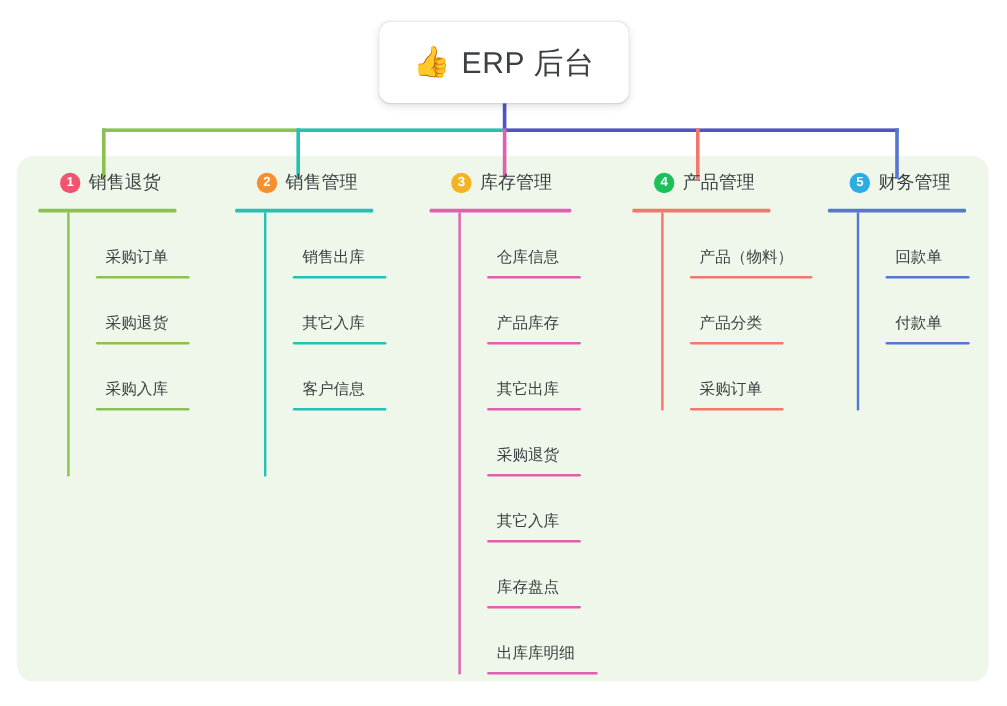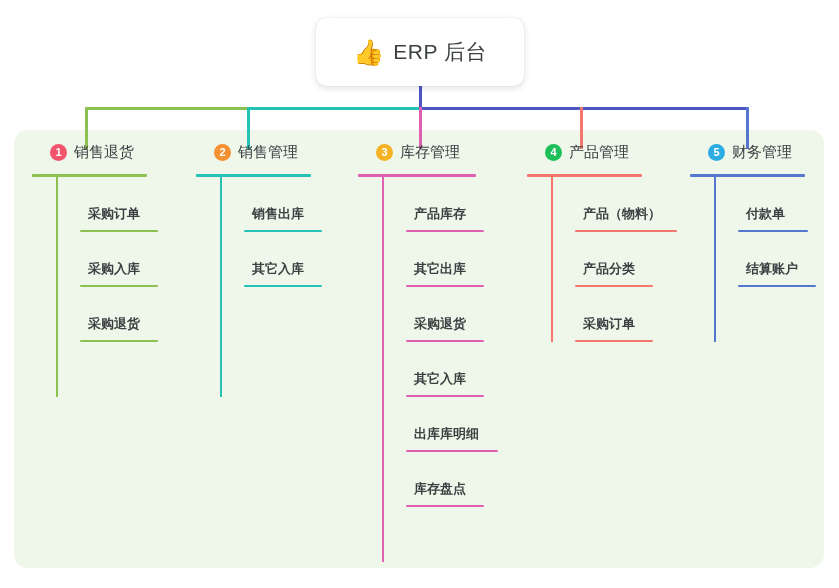--- a/index.html
+++ b/index.html
@@ -31,21 +31,21 @@
     justify-content: center;
     gap: 9px;
     z-index: 6;
   }
   #root-card .thumb {
     font-size: 25px;
     line-height: 1;
     display: inline-block;
   }
   #root-card .rtitle {
-    font-size: 21px;
+    font-size: 25px;
     letter-spacing: 0.5px;
     color: #3c4043;
     white-space: nowrap;
   }
 
   
   .stem {
     position: absolute;
     width: 3px;
     background: #4f55c2;
@@ -115,21 +115,20 @@
   }
   .head-rule {
     height: 3px;
     border-radius: 1px;
   }
 
   
   .col-body {
     position: relative;
     padding-left: 24px;
-    font-weight: bold;
   }
   .spine {
     position: absolute;
     left: 24px;
     top: 0;
     width: 2px;
   }
   .leaf {
     position: relative;
     height: 55px;
@@ -181,79 +180,87 @@
         <span class="col-title">销售退货</span>
       </div>
       <div class="head-rule" style="background: rgb(140, 193, 82); width: 115px;"></div>
       <div class="col-body">
         <div class="spine" style="background: rgb(140, 193, 82); height: 220px;"></div>
         <div class="leaf">
           <div class="leaf-label">采购订单</div>
           <div class="leaf-rule" style="background: rgb(140, 193, 82); width: 78px;"></div>
         </div>
         <div class="leaf">
+          <div class="leaf-label">采购退货</div>
+          <div class="leaf-rule" style="background: rgb(140, 193, 82); width: 78px;"></div>
+        </div>
+        <div class="leaf">
           <div class="leaf-label">采购入库</div>
           <div class="leaf-rule" style="background: rgb(140, 193, 82); width: 78px;"></div>
         </div>
-        <div class="leaf">
-          <div class="leaf-label">采购退货</div>
-          <div class="leaf-rule" style="background: rgb(140, 193, 82); width: 78px;"></div>
-        </div>
       </div>
     </div>
     <div class="column" style="left: 196px; width: 150px;">
       <div class="col-head">
         <span class="badge" style="background: rgb(245, 144, 49);">2</span>
         <span class="col-title">销售管理</span>
       </div>
       <div class="head-rule" style="background: rgb(35, 194, 181); width: 115px;"></div>
       <div class="col-body">
         <div class="spine" style="background: rgb(35, 194, 181); height: 220px;"></div>
         <div class="leaf">
           <div class="leaf-label">销售出库</div>
           <div class="leaf-rule" style="background: rgb(35, 194, 181); width: 78px;"></div>
         </div>
         <div class="leaf">
           <div class="leaf-label">其它入库</div>
           <div class="leaf-rule" style="background: rgb(35, 194, 181); width: 78px;"></div>
         </div>
+        <div class="leaf">
+          <div class="leaf-label">客户信息</div>
+          <div class="leaf-rule" style="background: rgb(35, 194, 181); width: 78px;"></div>
+        </div>
       </div>
     </div>
     <div class="column" style="left: 358px; width: 150px;">
       <div class="col-head">
         <span class="badge" style="background: rgb(245, 179, 36);">3</span>
         <span class="col-title">库存管理</span>
       </div>
       <div class="head-rule" style="background: rgb(224, 95, 176); width: 118px;"></div>
       <div class="col-body">
         <div class="spine" style="background: rgb(224, 95, 176); height: 385px;"></div>
         <div class="leaf">
+          <div class="leaf-label">仓库信息</div>
+          <div class="leaf-rule" style="background: rgb(224, 95, 176); width: 78px;"></div>
+        </div>
+        <div class="leaf">
           <div class="leaf-label">产品库存</div>
           <div class="leaf-rule" style="background: rgb(224, 95, 176); width: 78px;"></div>
         </div>
         <div class="leaf">
           <div class="leaf-label">其它出库</div>
           <div class="leaf-rule" style="background: rgb(224, 95, 176); width: 78px;"></div>
         </div>
         <div class="leaf">
           <div class="leaf-label">采购退货</div>
           <div class="leaf-rule" style="background: rgb(224, 95, 176); width: 78px;"></div>
         </div>
         <div class="leaf">
           <div class="leaf-label">其它入库</div>
+          <div class="leaf-rule" style="background: rgb(224, 95, 176); width: 78px;"></div>
+        </div>
+        <div class="leaf">
+          <div class="leaf-label">库存盘点</div>
           <div class="leaf-rule" style="background: rgb(224, 95, 176); width: 78px;"></div>
         </div>
         <div class="leaf">
           <div class="leaf-label">出库库明细</div>
           <div class="leaf-rule" style="background: rgb(224, 95, 176); width: 92px;"></div>
         </div>
-        <div class="leaf">
-          <div class="leaf-label">库存盘点</div>
-          <div class="leaf-rule" style="background: rgb(224, 95, 176); width: 78px;"></div>
-        </div>
       </div>
     </div>
     <div class="column" style="left: 527px; width: 150px;">
       <div class="col-head">
         <span class="badge" style="background: rgb(29, 191, 90);">4</span>
         <span class="col-title">产品管理</span>
       </div>
       <div class="head-rule" style="background: rgb(244, 119, 109); width: 115px;"></div>
       <div class="col-body">
         <div class="spine" style="background: rgb(244, 119, 109); height: 165px;"></div>
@@ -273,22 +280,22 @@
     </div>
     <div class="column" style="left: 690px; width: 150px;">
       <div class="col-head">
         <span class="badge" style="background: rgb(44, 172, 227);">5</span>
         <span class="col-title">财务管理</span>
       </div>
       <div class="head-rule" style="background: rgb(85, 119, 207); width: 115px;"></div>
       <div class="col-body">
         <div class="spine" style="background: rgb(85, 119, 207); height: 165px;"></div>
         <div class="leaf">
+          <div class="leaf-label">回款单</div>
+          <div class="leaf-rule" style="background: rgb(85, 119, 207); width: 70px;"></div>
+        </div>
+        <div class="leaf">
           <div class="leaf-label">付款单</div>
           <div class="leaf-rule" style="background: rgb(85, 119, 207); width: 70px;"></div>
         </div>
-        <div class="leaf">
-          <div class="leaf-label">结算账户</div>
-          <div class="leaf-rule" style="background: rgb(85, 119, 207); width: 78px;"></div>
-        </div>
       </div>
     </div>
   </div>
 
 </body></html>

